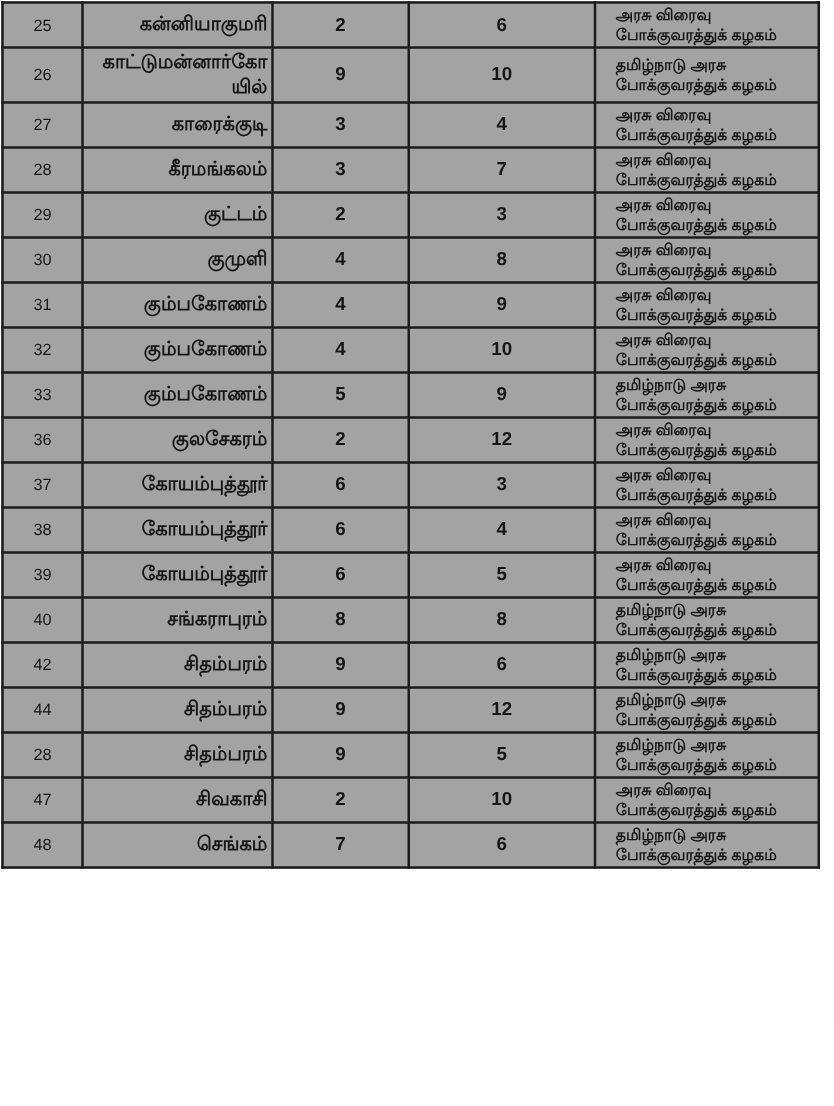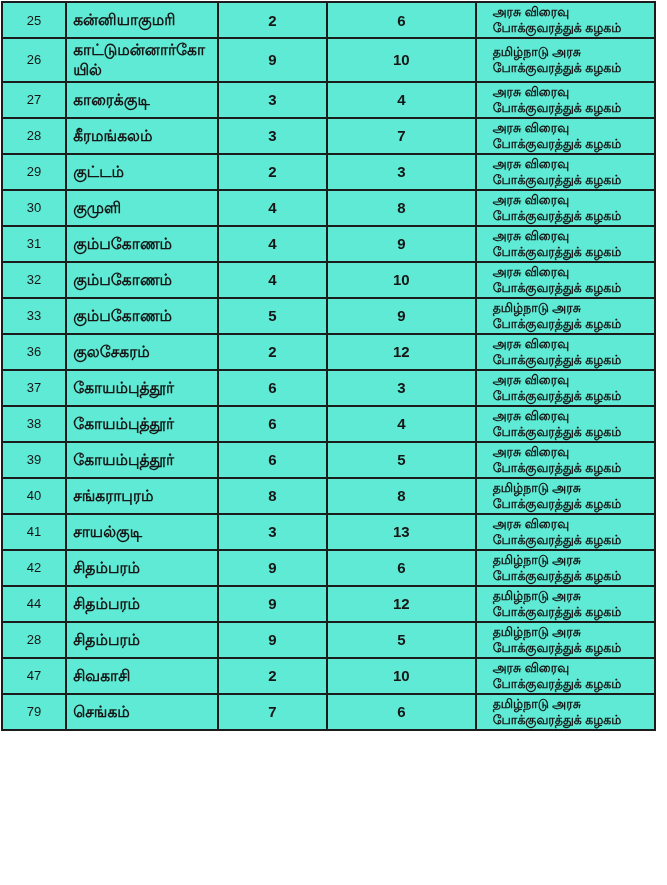--- a/index.html
+++ b/index.html
@@ -14,21 +14,21 @@
     background: #ffffff;
     overflow: hidden;
     font-family: "Liberation Sans", sans-serif;
     color: #161616;
   }
   table.doc-table {
     border-collapse: collapse;
     table-layout: fixed;
     width: 655px;
     margin: 1px 0 0 1px;
-    background: #5eead4;
+    background: #a3a3a3;
   }
   .doc-table td {
     border: 2px solid #1c1c1c;
     vertical-align: middle;
     padding: 1px 3px;
     overflow: hidden;
   }
   .doc-table tr { height: 36px; }
 
   .col-sno  { width: 63px;  }
@@ -36,21 +36,21 @@
   .col-v1   { width: 107px; }
   .col-v2   { width: 146px; }
   .col-org  { width: 176px; }
 
   td.sno {
     text-align: center;
     font-size: 13px;
     font-weight: 400;
   }
   td.name {
-    text-align: left;
+    text-align: right;
     font-weight: 700;
     font-size: 15.5px;
     line-height: 1.28;
     padding-left: 6px;
     overflow-wrap: anywhere;
     word-break: break-word;
   }
   td.val {
     text-align: center;
     font-weight: 700;
@@ -212,30 +212,20 @@
           <td class="sno">40</td>
           <td class="name">சங்கராபுரம்</td>
           <td class="val">8</td>
           <td class="val">8</td>
           <td class="org">
             <div>தமிழ்நாடு அரசு</div>
             <div>போக்குவரத்துக் கழகம்</div>
           </td>
         </tr>
         <tr>
-          <td class="sno">41</td>
-          <td class="name">சாயல்குடி</td>
-          <td class="val">3</td>
-          <td class="val">13</td>
-          <td class="org">
-            <div>அரசு விரைவு</div>
-            <div>போக்குவரத்துக் கழகம்</div>
-          </td>
-        </tr>
-        <tr>
           <td class="sno">42</td>
           <td class="name">சிதம்பரம்</td>
           <td class="val">9</td>
           <td class="val">6</td>
           <td class="org">
             <div>தமிழ்நாடு அரசு</div>
             <div>போக்குவரத்துக் கழகம்</div>
           </td>
         </tr>
         <tr>
@@ -262,21 +252,21 @@
           <td class="sno">47</td>
           <td class="name">சிவகாசி</td>
           <td class="val">2</td>
           <td class="val">10</td>
           <td class="org">
             <div>அரசு விரைவு</div>
             <div>போக்குவரத்துக் கழகம்</div>
           </td>
         </tr>
         <tr>
-          <td class="sno">79</td>
+          <td class="sno">48</td>
           <td class="name">செங்கம்</td>
           <td class="val">7</td>
           <td class="val">6</td>
           <td class="org">
             <div>தமிழ்நாடு அரசு</div>
             <div>போக்குவரத்துக் கழகம்</div>
           </td>
         </tr>
       </tbody>
   </table>

